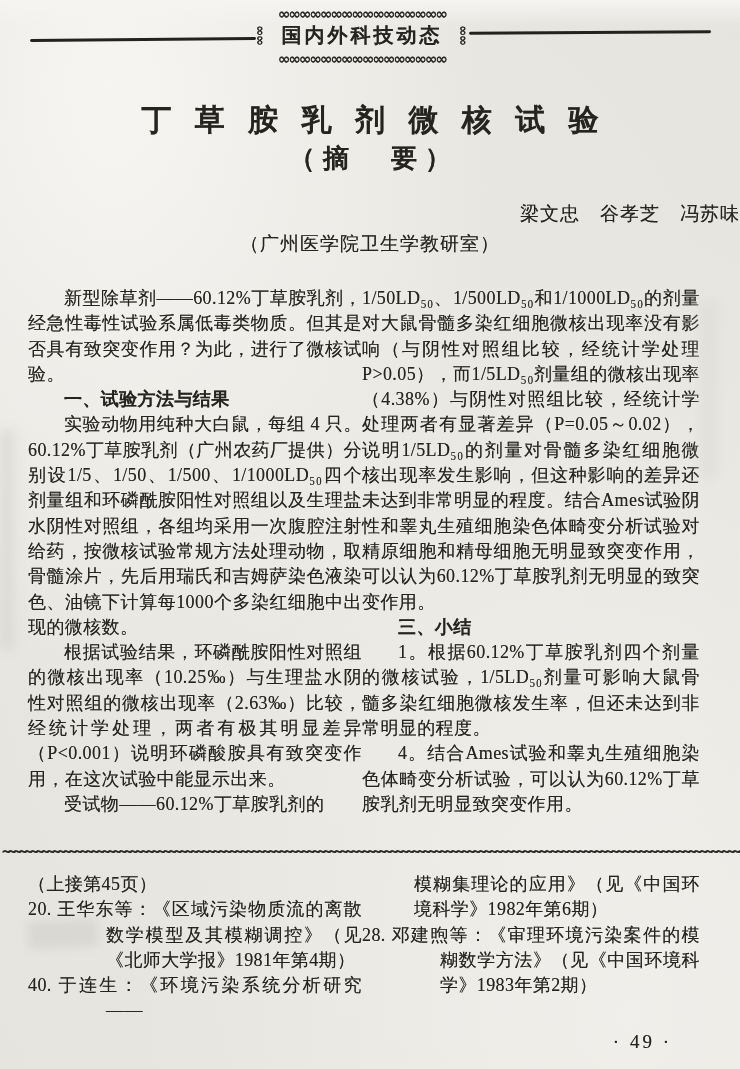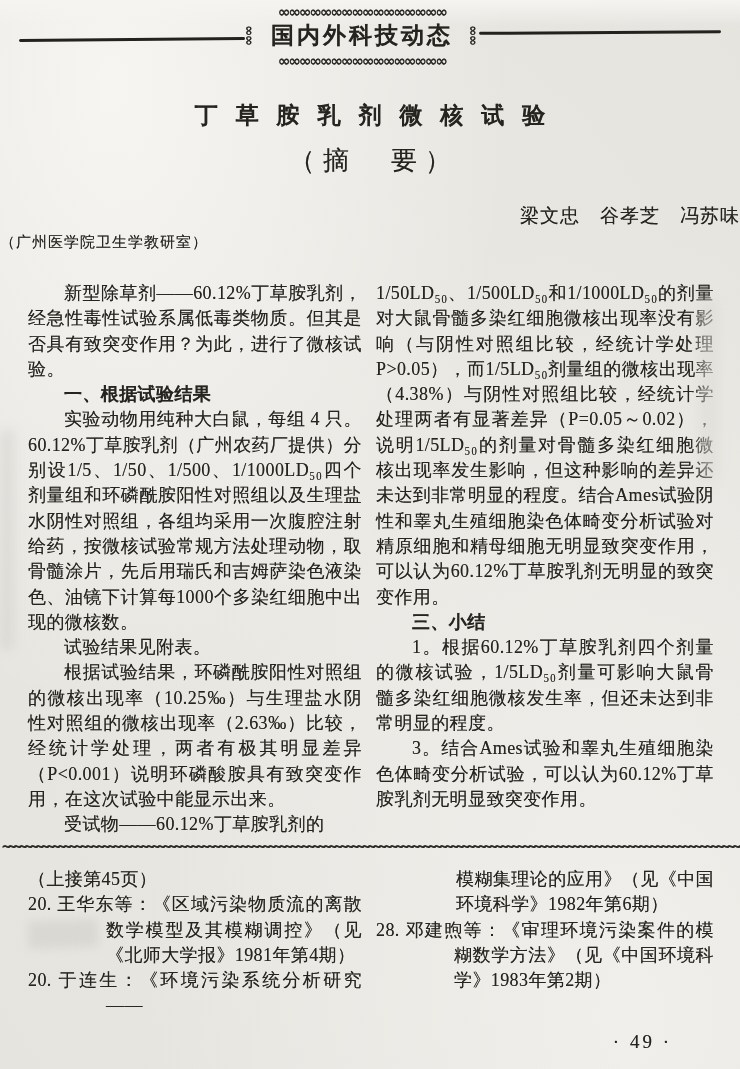--- a/index.html
+++ b/index.html
@@ -30,62 +30,62 @@
   
   .header {
     display:flex; align-items:center; justify-content:center;
     padding-top:12px; height:58px;
   }
   .rule { height:3px; background:#24221e; border-radius:2px; flex:0 0 auto; }
   .rule-left  { width:226px; transform: translateY(4px) rotate(-0.5deg); }
   .rule-right { width:242px; transform: translateY(-3px) rotate(-0.4deg); }
   .badge { position:relative; margin:0 8px; padding:9px 18px; }
   .badge-text {
-    font-size:23px; font-weight:bold; letter-spacing:3px; white-space:nowrap;
+    font-size:20px; font-weight:bold; letter-spacing:3px; white-space:nowrap;
     font-family: "Liberation Sans", "DejaVu Sans", sans-serif;
   }
   .chain {
     position:absolute; color:#2b2a26; font-weight:bold; white-space:nowrap;
     font-family:"DejaVu Sans", sans-serif; pointer-events:none;
   }
   .chain-top    { top:-8px;    left:0; right:0; text-align:center; font-size:15px; letter-spacing:-2px; overflow:hidden; height:16px; }
   .chain-bottom { bottom:-8px; left:0; right:0; text-align:center; font-size:15px; letter-spacing:-2px; overflow:hidden; height:16px; }
   .chain-left   { left:-13px;  top:50%; transform:translateY(-50%) rotate(90deg); font-size:13px; letter-spacing:-1px; }
   .chain-right  { right:-13px; top:50%; transform:translateY(-50%) rotate(90deg); font-size:13px; letter-spacing:-1px; }
 
   
   .title {
     margin-top:42px; text-align:center;
-    font-size:23px; font-weight:bold;
+    font-size:30px; font-weight:bold;
     letter-spacing:0.78em; text-indent:0.78em;
     white-space:nowrap;
   }
   .subtitle {
-    margin-top:12px; text-align:center;
-    font-size:26px; font-weight:normal; letter-spacing:8px; text-indent:8px;
+    text-align:center;
+    font-size:26px; font-weight:bold; letter-spacing:8px; text-indent:8px;
   }
   .authors {
     margin-top:25px; text-align:right;
     font-size:19px; letter-spacing:1px;
   }
   .affiliation {
-    margin-top:4px; 
-    font-size:15px; letter-spacing:1px;
+    margin-top:4px; text-align:center;
+    font-size:19px; letter-spacing:1px;
   }
 
   
-  .columns { display:flex; padding:0 12px 0 28px; gap:14px; }
+  .columns { display:flex; padding:0 12px 0 28px; }
   .body-columns { margin-top:29px; height:558px; overflow:hidden; }
   .col { text-align:justify; font-size:18px; line-height:25.3px; letter-spacing:0.4px; }
   .col-left  { width:334px; flex:0 0 334px; }
   .col-right { width:338px; flex:0 0 338px; }
   .blk-p, .blk-h { text-indent:2em; }
   .blk-h { font-weight:bold; }
   .blk-ref { padding-left:78px; text-indent:-78px; }
-  .blk-refcont { margin-left:80px; }
+  .blk-refcont { margin-left:52px; }
 
   
   .divider {
     margin:3px 0 12px 2px; height:13px; overflow:hidden;
     white-space:nowrap; font-weight:bold; color:#2e2c28;
     font-size:15px; line-height:11px; letter-spacing:-3.5px;
     font-family:"DejaVu Sans Mono", monospace;
   }
 
   .ref-columns { height:160px; overflow:hidden; }
@@ -117,41 +117,40 @@
   </div>
 
   <h1 class="title">丁草胺乳剂微核试验</h1>
   <div class="subtitle">（摘　要）</div>
   <div class="authors">梁文忠　谷孝芝　冯苏味</div>
   <div class="affiliation">（广州医学院卫生学教研室）</div>
 
   <div class="columns body-columns">
     <div class="col col-left">
         <div class="blk blk-p">新型除草剂——60.12%丁草胺乳剂，经急性毒性试验系属低毒类物质。但其是否具有致突变作用？为此，进行了微核试验。</div>
-        <div class="blk blk-h">一、根据试验结果</div>
+        <div class="blk blk-h">一、试验方法与结果</div>
         <div class="blk blk-p">实验动物用纯种大白鼠，每组 4 只。60.12%丁草胺乳剂（广州农药厂提供）分别设1/5、1/50、1/500、1/1000LD₅₀四个剂量组和环磷酰胺阳性对照组以及生理盐水阴性对照组，各组均采用一次腹腔注射给药，按微核试验常规方法处理动物，取骨髓涂片，先后用瑞氏和吉姆萨染色液染色、油镜下计算每1000个多染红细胞中出现的微核数。</div>
-        <div class="blk blk-p">试验结果见附表。</div>
         <div class="blk blk-p">根据试验结果，环磷酰胺阳性对照组的微核出现率（10.25‰）与生理盐水阴性对照组的微核出现率（2.63‰）比较，经统计学处理，两者有极其明显差异（P&lt;0.001）说明环磷酸胺具有致突变作用，在这次试验中能显示出来。</div>
         <div class="blk blk-p">受试物——60.12%丁草胺乳剂的</div>
       </div>
     <div class="col col-right">
         <div class="blk blk-cont">1/50LD₅₀、1/500LD₅₀和1/1000LD₅₀的剂量对大鼠骨髓多染红细胞微核出现率没有影响（与阴性对照组比较，经统计学处理P&gt;0.05），而1/5LD₅₀剂量组的微核出现率（4.38%）与阴性对照组比较，经统计学处理两者有显著差异（P=0.05～0.02），说明1/5LD₅₀的剂量对骨髓多染红细胞微核出现率发生影响，但这种影响的差异还未达到非常明显的程度。结合Ames试验阴性和睾丸生殖细胞染色体畸变分析试验对精原细胞和精母细胞无明显致突变作用，可以认为60.12%丁草胺乳剂无明显的致突变作用。</div>
         <div class="blk blk-h">三、小结</div>
         <div class="blk blk-p">1。根据60.12%丁草胺乳剂四个剂量的微核试验，1/5LD₅₀剂量可影响大鼠骨髓多染红细胞微核发生率，但还未达到非常明显的程度。</div>
-        <div class="blk blk-p">3。结合Ames试验和睾丸生殖细胞染色体畸变分析试验，可以认为60.12%丁草胺乳剂无明显致突变作用。</div>
+        <div class="blk blk-p">4。结合Ames试验和睾丸生殖细胞染色体畸变分析试验，可以认为60.12%丁草胺乳剂无明显致突变作用。</div>
       </div>
   </div>
 
   <div class="divider">~~~~~~~~~~~~~~~~~~~~~~~~~~~~~~~~~~~~~~~~~~~~~~~~~~~~~~~~~~~~~~~~~~~~~~~~~~~~~~~~~~~~~~~~~~~~~~~~~~~~~~~~~~~~~~~~~~~~~~~~~~~~~~~~~~~~~~~~~~~~~~~~~~~~~~~~~~~~~~~~~~~~~~~~~~~~~~~~~~~~~~~~~~~~~~~~~~~~~~~~~~~~~~~~~~~~~~~~~~~~~~~~~~~~~~~~~~~~~~~~~~~~~~~~~~~~~~~~~~~~~~~~~~~~~~~~~~~~~~~~~~~~~~~~~~~~~~~~~~~~</div>
 
   <div class="columns ref-columns">
     <div class="col col-left">
         <div class="blk blk-note">（上接第45页）</div>
         <div class="blk blk-ref">20. 王华东等：《区域污染物质流的离散数学模型及其模糊调控》（见《北师大学报》1981年第4期）</div>
-        <div class="blk blk-ref">20. 于连生：《环境污染系统分析研究——</div>
+        <div class="blk blk-ref">40. 于连生：《环境污染系统分析研究——</div>
       </div>
     <div class="col col-right">
         <div class="blk blk-refcont">模糊集理论的应用》（见《中国环境科学》1982年第6期）</div>
         <div class="blk blk-ref">28. 邓建煦等：《审理环境污染案件的模糊数学方法》（见《中国环境科学》1983年第2期）</div>
       </div>
   </div>
 
   <div class="page-number">· 49 ·</div>
 
 </div>

